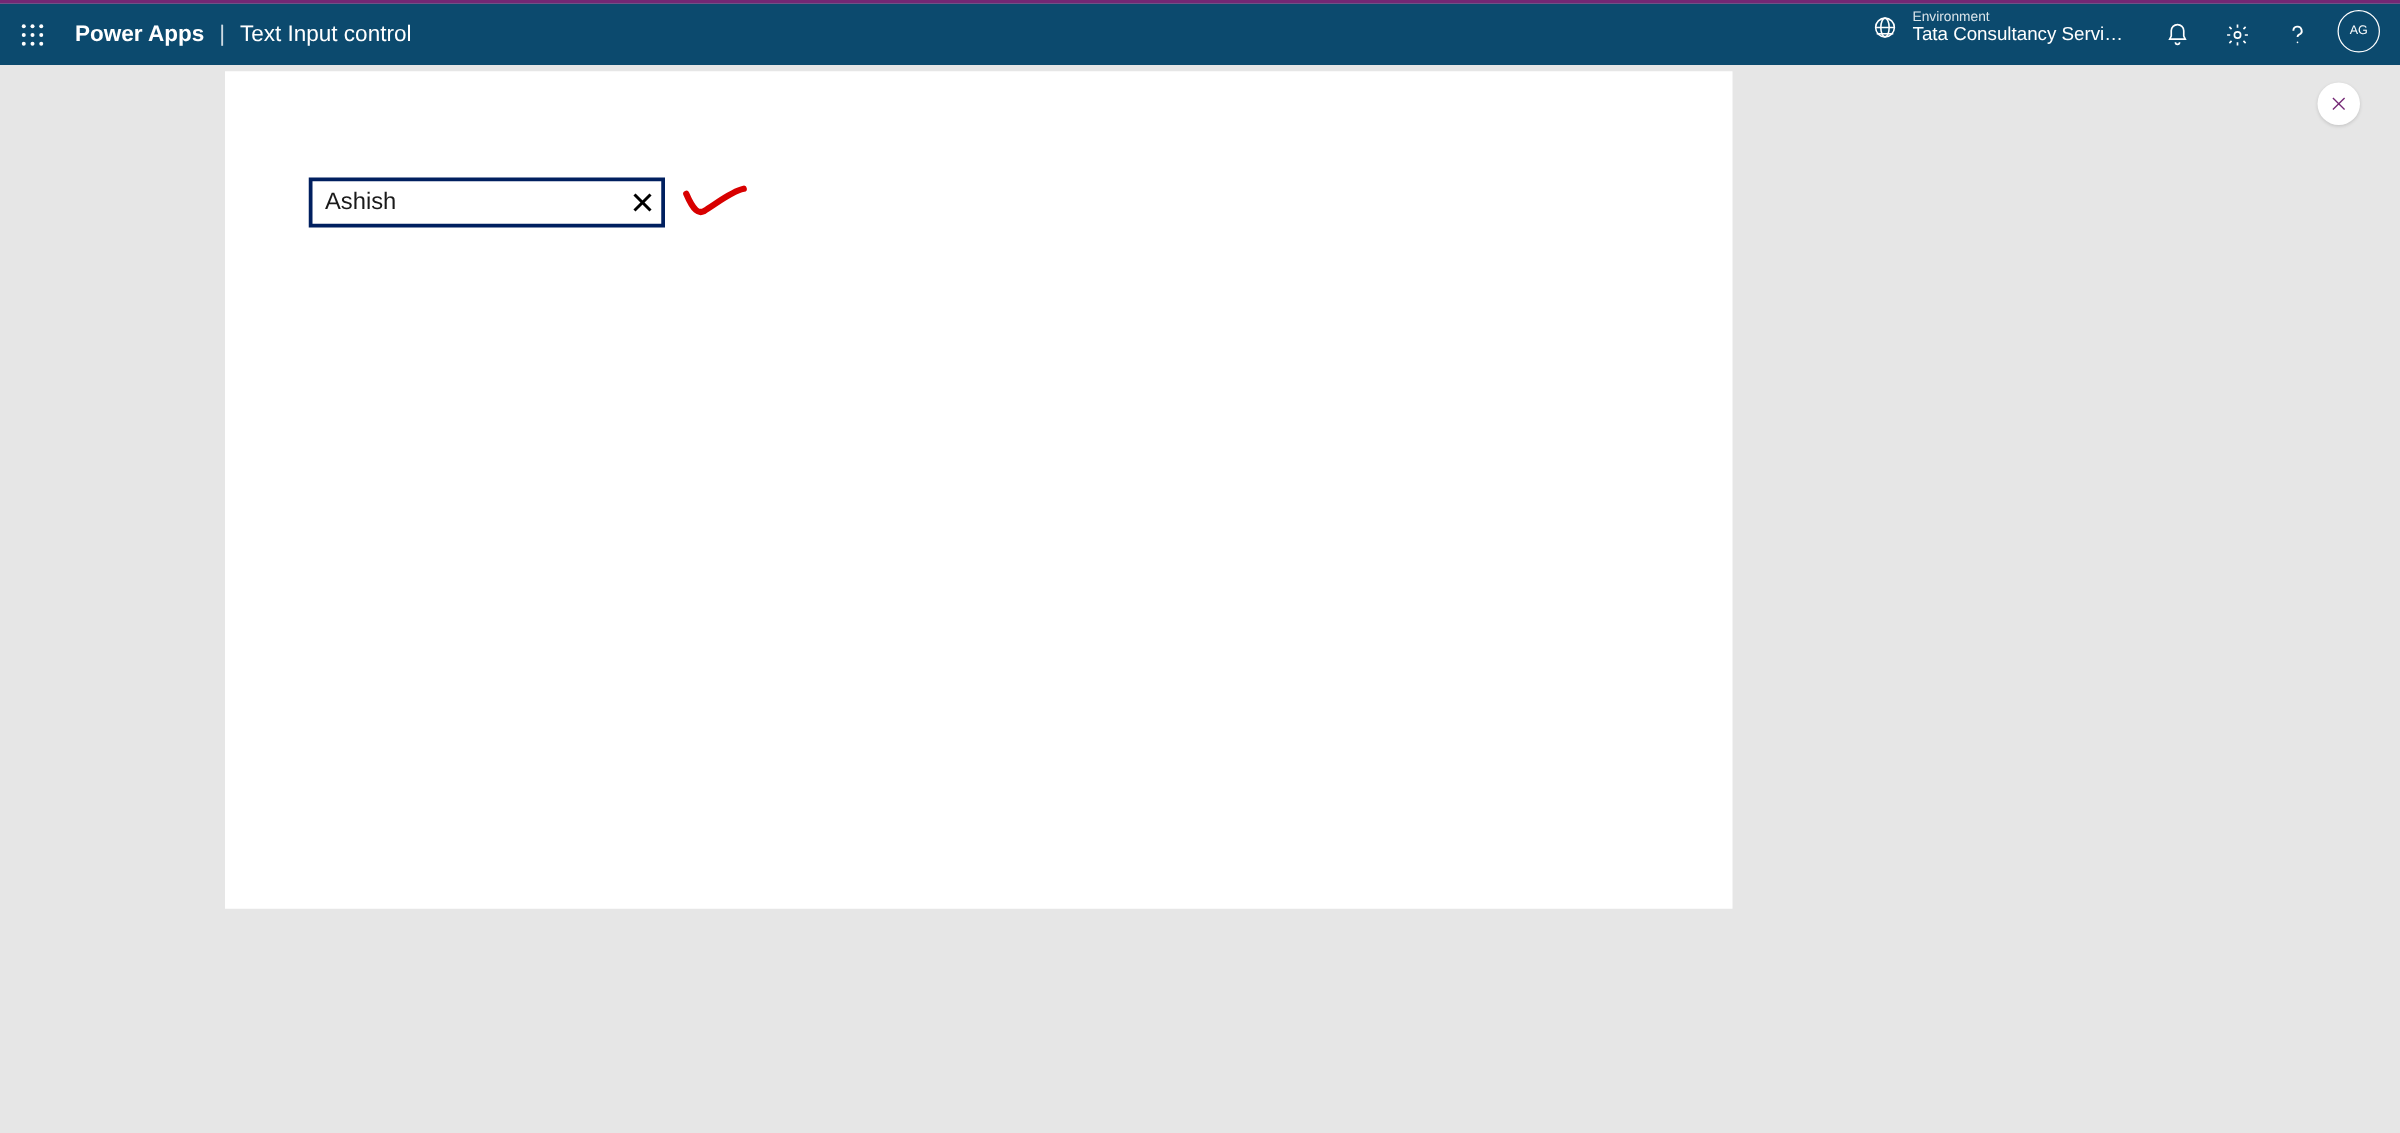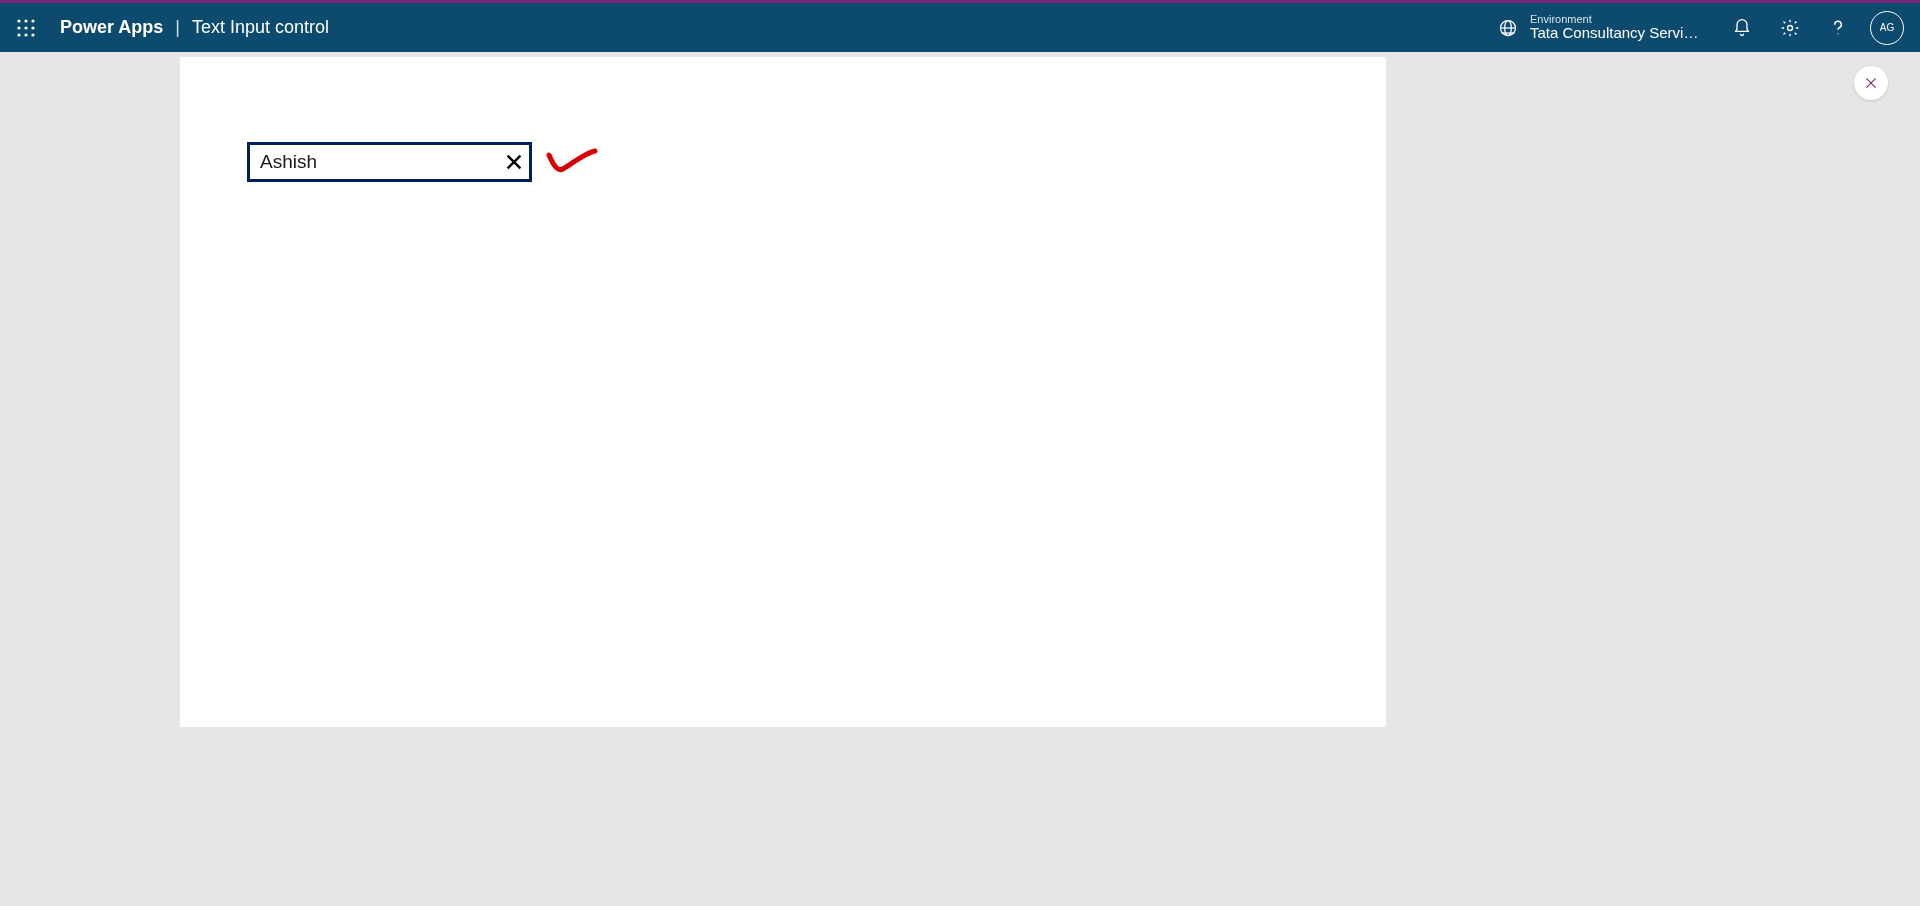--- a/index.html
+++ b/index.html
@@ -50,21 +50,21 @@
       font-weight: 300;
       opacity: .8;
       margin: 0 2px;
     }
     .page-title {
       font-weight: 400;
       font-size: 18px;
     }
     .header-right {
       display: flex;
-      align-items: center;
+      align-items: flex-start;
       gap: 8px;
     }
     .env-block {
       display: flex;
       align-items: center;
       gap: 12px;
       padding: 0 14px;
       cursor: pointer;
     }
     .env-text {

